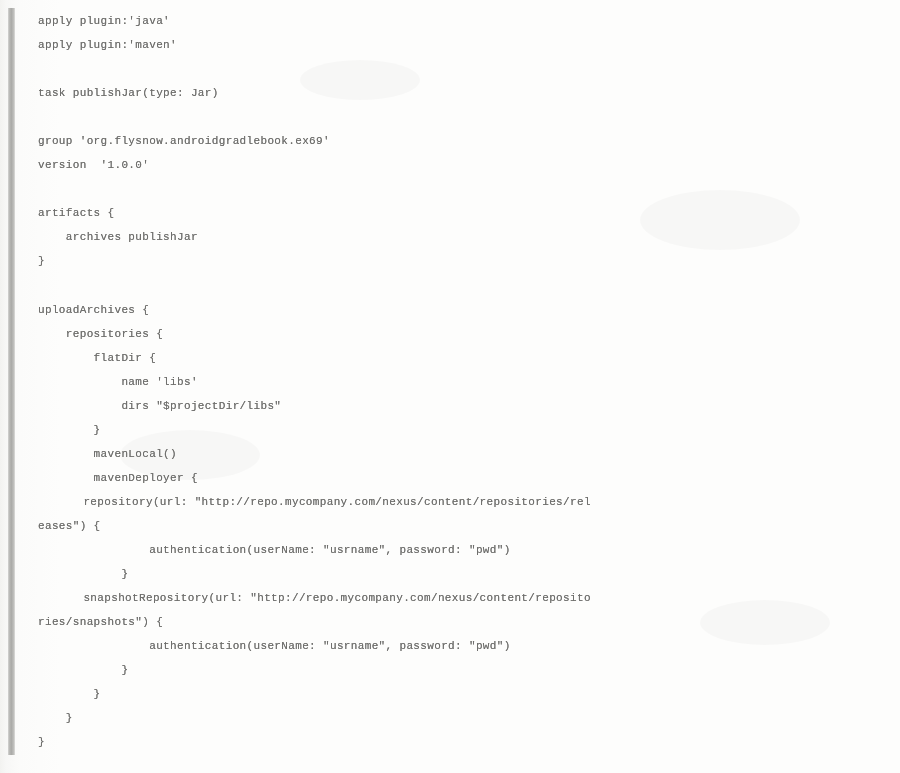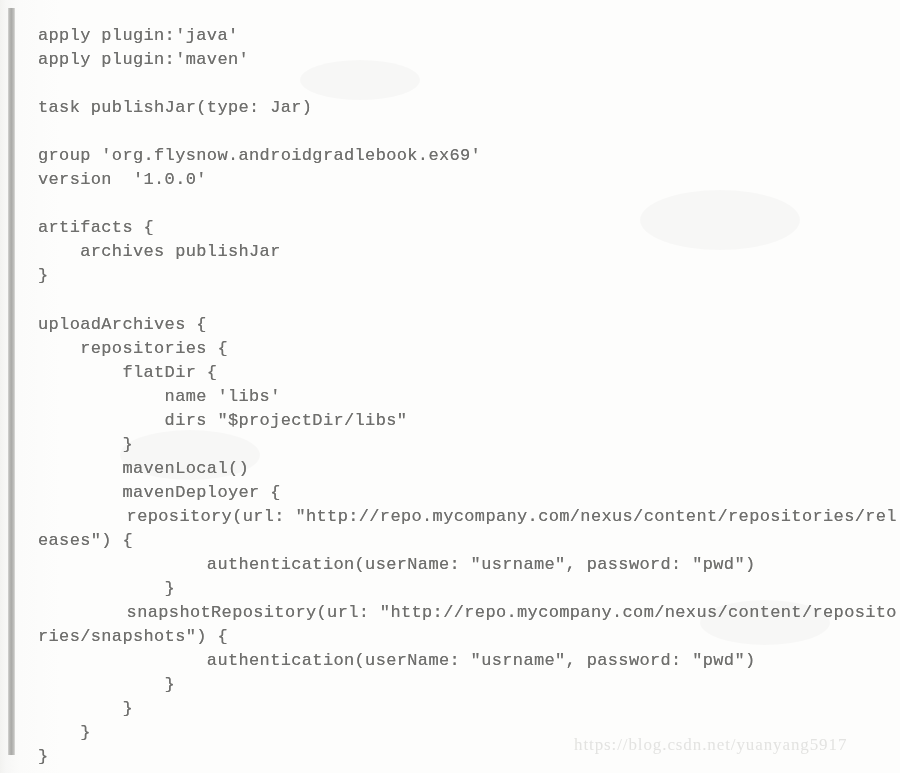--- a/index.html
+++ b/index.html
@@ -49,25 +49,25 @@
   .blotch {
     position: absolute;
     border-radius: 50%;
     background: #00000006;
     pointer-events: none;
   }
 
   #code-listing {
     position: absolute;
     left: 38px;
-    top: 24px;
+    top: 9px;
     width: 850px;
     margin: 0;
     font-family: "Liberation Mono", "DejaVu Sans Mono", monospace;
-    font-size: 17px;
+    font-size: 11px;
     line-height: 24.05px;
     letter-spacing: 0.35px;
     color: #6f6f6d;
     white-space: pre;
     text-shadow: 0 0 0.6px #8a8a88;
   }
 
   #code-listing .ln {
     display: block;
     min-height: 24.05px;
@@ -96,15 +96,14 @@
 
   <div id="gutter-bar"></div>
 
   <div class="blotch" style="left:300px; top:60px;  width:120px; height:40px;"></div>
   <div class="blotch" style="left:640px; top:190px; width:160px; height:60px;"></div>
   <div class="blotch" style="left:120px; top:430px; width:140px; height:50px;"></div>
   <div class="blotch" style="left:700px; top:600px; width:130px; height:45px;"></div>
 
   <pre id="code-listing"><span class="ln">apply plugin:'java'</span><span class="ln">apply plugin:'maven'</span><span class="ln">&nbsp;</span><span class="ln">task publishJar(type: Jar)</span><span class="ln">&nbsp;</span><span class="ln">group 'org.flysnow.androidgradlebook.ex69'</span><span class="ln">version  '1.0.0'</span><span class="ln">&nbsp;</span><span class="ln">artifacts {</span><span class="ln">    archives publishJar</span><span class="ln">}</span><span class="ln">&nbsp;</span><span class="ln">uploadArchives {</span><span class="ln">    repositories {</span><span class="ln">        flatDir {</span><span class="ln">            name 'libs'</span><span class="ln">            dirs "$projectDir/libs"</span><span class="ln">        }</span><span class="ln">        mavenLocal()</span><span class="ln">        mavenDeployer {</span><span class="ln wrap">            repository(url: "http://repo.mycompany.com/nexus/content/repositories/rel</span><span class="ln">eases") {</span><span class="ln">                authentication(userName: "usrname", password: "pwd")</span><span class="ln">            }</span><span class="ln wrap">            snapshotRepository(url: "http://repo.mycompany.com/nexus/content/reposito</span><span class="ln">ries/snapshots") {</span><span class="ln">                authentication(userName: "usrname", password: "pwd")</span><span class="ln">            }</span><span class="ln">        }</span><span class="ln">    }</span><span class="ln">}</span></pre>
 
-  <div id="watermark">https://blog.csdn.net/yuanyang5917</div>
 
 </div>
 
 </body></html>

